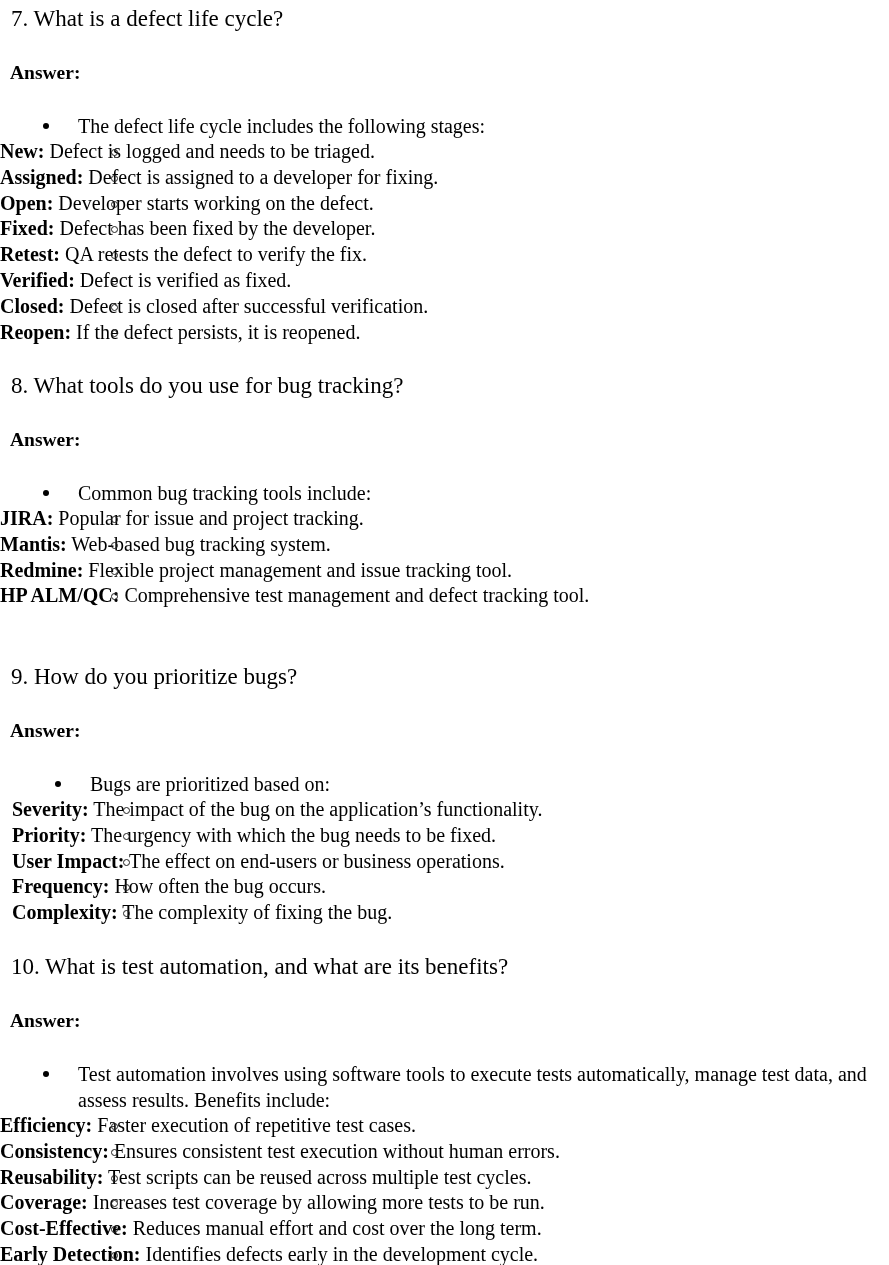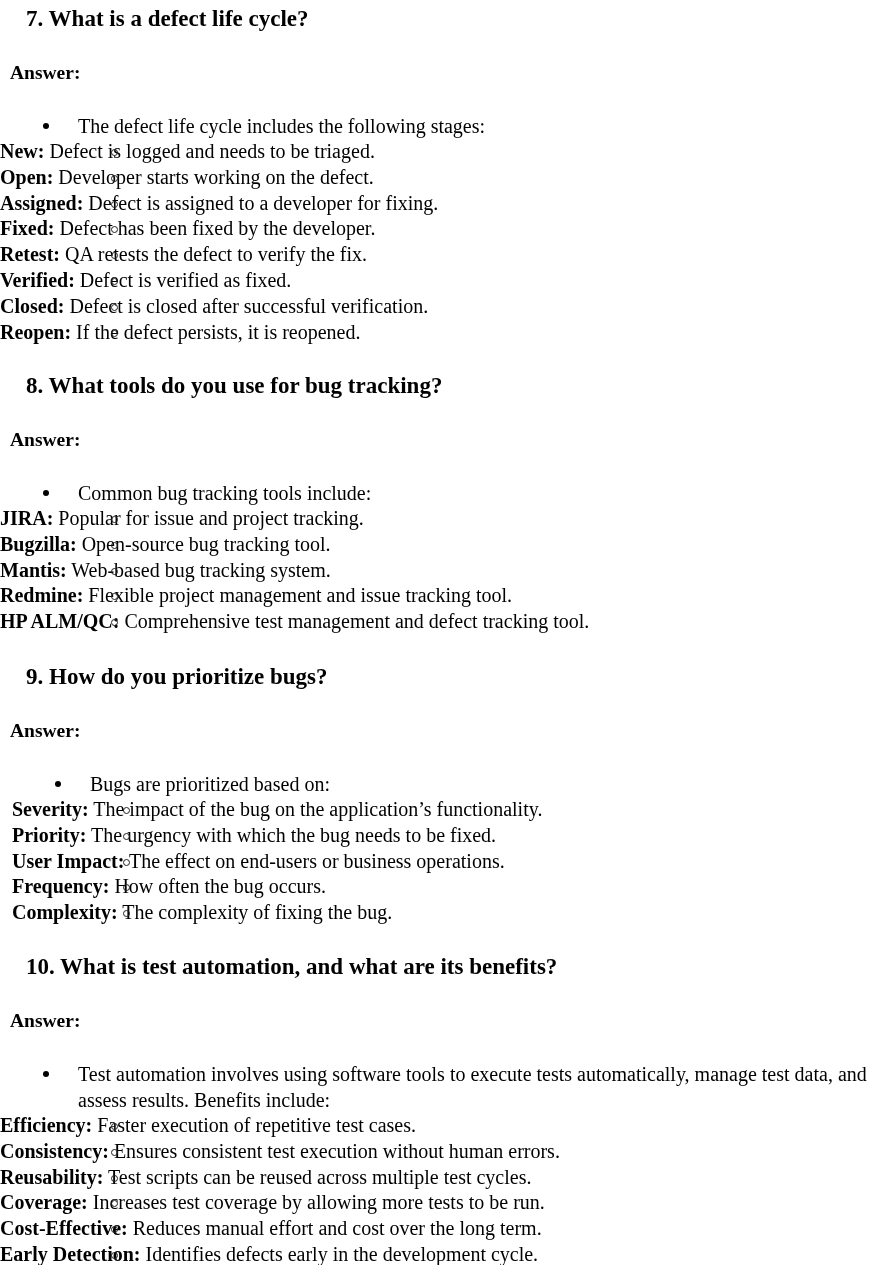--- a/index.html
+++ b/index.html
@@ -3,22 +3,22 @@
 <meta charset="utf-8">
 <style>
   html, body { margin: 0; padding: 0; background: #ffffff; }
   body {
     width: 889px; height: 1265px; overflow: hidden; position: relative;
     font-family: "Liberation Serif", "DejaVu Serif", serif;
     color: #000;
   }
   .section { position: absolute; left: 0; width: 889px; }
   .q-title {
-    position: absolute; left: 26px; top: 0;
-    font-weight: bold; font-size: 23px; line-height: 26px; white-space: nowrap;
+    position: absolute; left: 11px; top: 0;
+    font-weight: normal; font-size: 23px; line-height: 26px; white-space: nowrap;
   }
   .answer-label {
     position: absolute; left: 10px; top: 53px;
     font-weight: bold; font-size: 19.5px; line-height: 24px;
   }
   .bullet-block { position: absolute; left: 0; top: 105px; width: 889px; }
   .bullet-row { position: relative; font-size: 20px; line-height: 26px; }
   .bullet-dot {
     position: absolute; left: 43px; top: 10px; width: 6px; height: 6px;
     border-radius: 50%; background: #000;
@@ -42,25 +42,25 @@
     <div class="bullet-row">
       <span class="bullet-dot"></span>
       <div class="bullet-text">The defect life cycle includes the following stages:</div>
     </div>
     <div class="sub-row">
         <span class="sub-circle"></span>
         <div class="sub-text"><span class="sub-term">New:</span><span> Defect is logged and needs to be triaged.</span></div>
       </div>
     <div class="sub-row">
         <span class="sub-circle"></span>
-        <div class="sub-text"><span class="sub-term">Open:</span><span> Developer starts working on the defect.</span></div>
+        <div class="sub-text"><span class="sub-term">Assigned:</span><span> Defect is assigned to a developer for fixing.</span></div>
       </div>
     <div class="sub-row">
         <span class="sub-circle"></span>
-        <div class="sub-text"><span class="sub-term">Assigned:</span><span> Defect is assigned to a developer for fixing.</span></div>
+        <div class="sub-text"><span class="sub-term">Open:</span><span> Developer starts working on the defect.</span></div>
       </div>
     <div class="sub-row">
         <span class="sub-circle"></span>
         <div class="sub-text"><span class="sub-term">Fixed:</span><span> Defect has been fixed by the developer.</span></div>
       </div>
     <div class="sub-row">
         <span class="sub-circle"></span>
         <div class="sub-text"><span class="sub-term">Retest:</span><span> QA retests the defect to verify the fix.</span></div>
       </div>
     <div class="sub-row">
@@ -82,24 +82,20 @@
   <div class="q-title">8. What tools do you use for bug tracking?</div>
   <div class="answer-label" style="top:55px;">Answer:</div>
   <div class="bullet-block" style="top:107px;">
     <div class="bullet-row">
       <span class="bullet-dot"></span>
       <div class="bullet-text">Common bug tracking tools include:</div>
     </div>
     <div class="sub-row">
         <span class="sub-circle"></span>
         <div class="sub-text"><span class="sub-term">JIRA:</span><span> Popular for issue and project tracking.</span></div>
-      </div>
-    <div class="sub-row">
-        <span class="sub-circle"></span>
-        <div class="sub-text"><span class="sub-term">Bugzilla:</span><span> Open-source bug tracking tool.</span></div>
       </div>
     <div class="sub-row">
         <span class="sub-circle"></span>
         <div class="sub-text"><span class="sub-term">Mantis:</span><span> Web-based bug tracking system.</span></div>
       </div>
     <div class="sub-row">
         <span class="sub-circle"></span>
         <div class="sub-text"><span class="sub-term">Redmine:</span><span> Flexible project management and issue tracking tool.</span></div>
       </div>
     <div class="sub-row">

